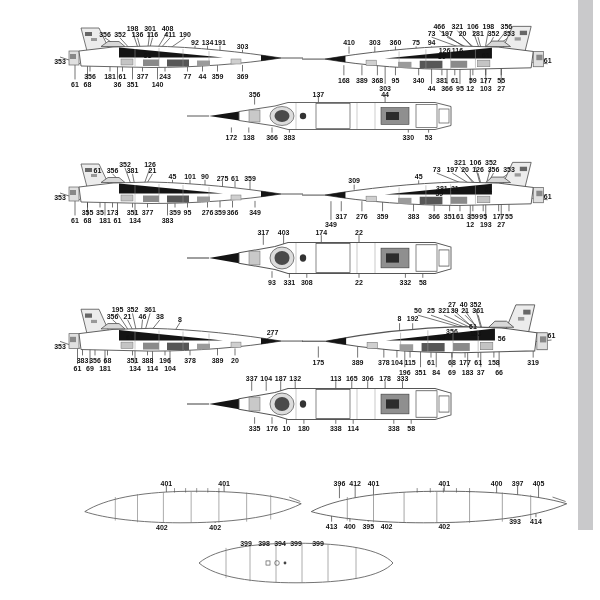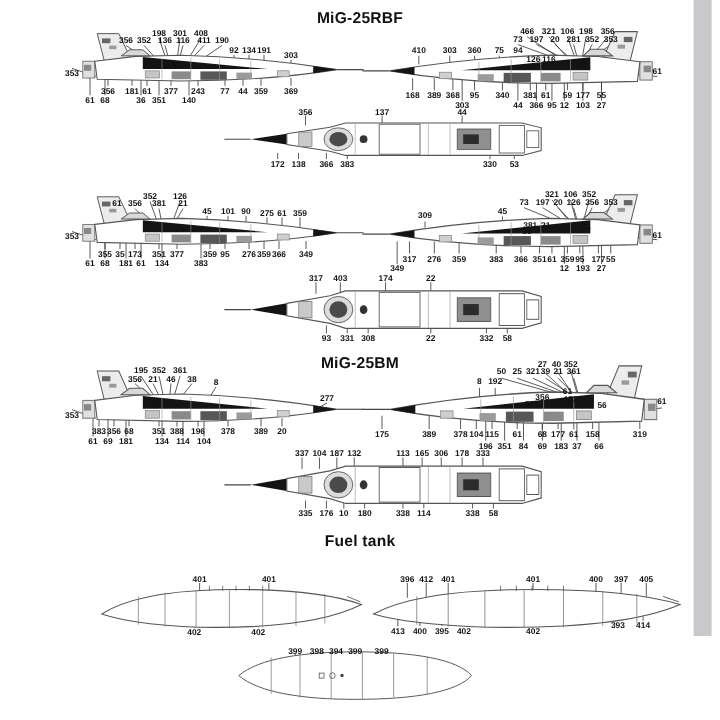--- a/index.html
+++ b/index.html
@@ -99,23 +99,20 @@
         <line x1="106" y1="5.5" x2="106" y2="42.5" stroke="#777" stroke-width="0.6"></line>
         <line x1="132" y1="6.5" x2="132" y2="41.5" stroke="#777" stroke-width="0.6"></line>
         <line x1="160" y1="9" x2="160" y2="39" stroke="#777" stroke-width="0.6"></line>
         <rect x="70" y="22" width="4" height="4" fill="none" stroke="#444" stroke-width="0.6"></rect>
         <circle cx="81" cy="24" r="2.3" fill="none" stroke="#444" stroke-width="0.6"></circle>
         <circle cx="89" cy="24" r="1.4" fill="#444"></circle>
       </g>
     </defs>
   </svg>
 
-  <div class="h" id="h-rbf">MiG-25RBF</div>
-  <div class="h" id="h-bm">MiG-25BM</div>
-  <div class="h" id="h-tank">Fuel tank</div>
 
   <div class="diag" id="d-rbf-left">
       <svg class="leads" viewBox="0 0 100 100" preserveAspectRatio="none">
         <line x1="31" y1="12" x2="34.25" y2="48"></line>
         <line x1="38" y1="12" x2="36.7" y2="48"></line>
         <line x1="45" y1="12" x2="39.15" y2="48"></line>
         <line x1="20" y1="21" x2="30.4" y2="48"></line>
         <line x1="26" y1="21" x2="32.5" y2="48"></line>
         <line x1="33" y1="21" x2="34.95" y2="48"></line>
         <line x1="39" y1="21" x2="37.05" y2="48"></line>

